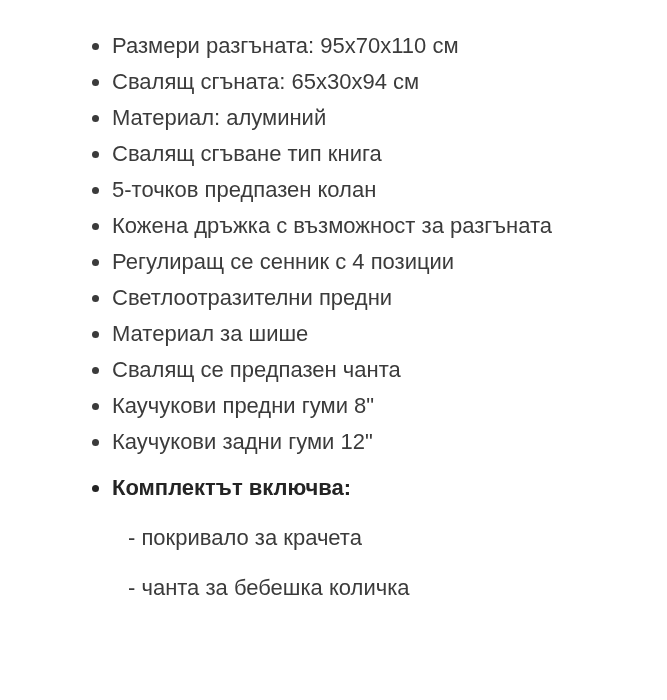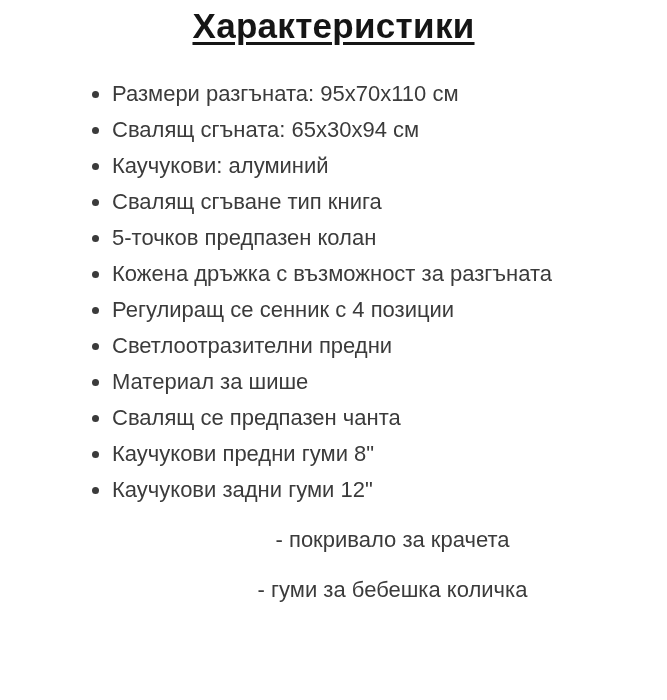--- a/index.html
+++ b/index.html
@@ -51,43 +51,44 @@
     line-height: 36px;
     font-weight: 700;
     color: #242424;
   }
   .sub-item {
     margin: 14px 10px 0 128px;
     padding: 0;
     font-size: 22px;
     line-height: 36px;
     color: #3b3b3b;
-    text-align: center;
   }
 </style>
 </head>
 <body>
 
 <main class="page">
 
-  <h1 class="title">Характеристики</h1>
 
   <ul class="spec-list">
     <li>Размери разгъната: 95х70х110 см</li>
     <li>Свалящ сгъната: 65х30х94 см</li>
-    <li>Каучукови: алуминий</li>
+    <li>Материал: алуминий</li>
     <li>Свалящ сгъване тип книга</li>
     <li>5-точков предпазен колан</li>
     <li>Кожена дръжка с възможност за разгъната</li>
     <li>Регулиращ се сенник с 4 позиции</li>
     <li>Светлоотразителни предни</li>
     <li>Материал за шише</li>
     <li>Свалящ се предпазен чанта</li>
     <li>Каучукови предни гуми 8"</li>
     <li>Каучукови задни гуми 12"</li>
   </ul>
 
+  <ul class="includes-list">
+    <li>Комплектът включва:</li>
+  </ul>
 
   <p class="sub-item">- покривало за крачета</p>
 
-  <p class="sub-item">- гуми за бебешка количка</p>
+  <p class="sub-item">- чанта за бебешка количка</p>
 
 </main>
 
 </body></html>

